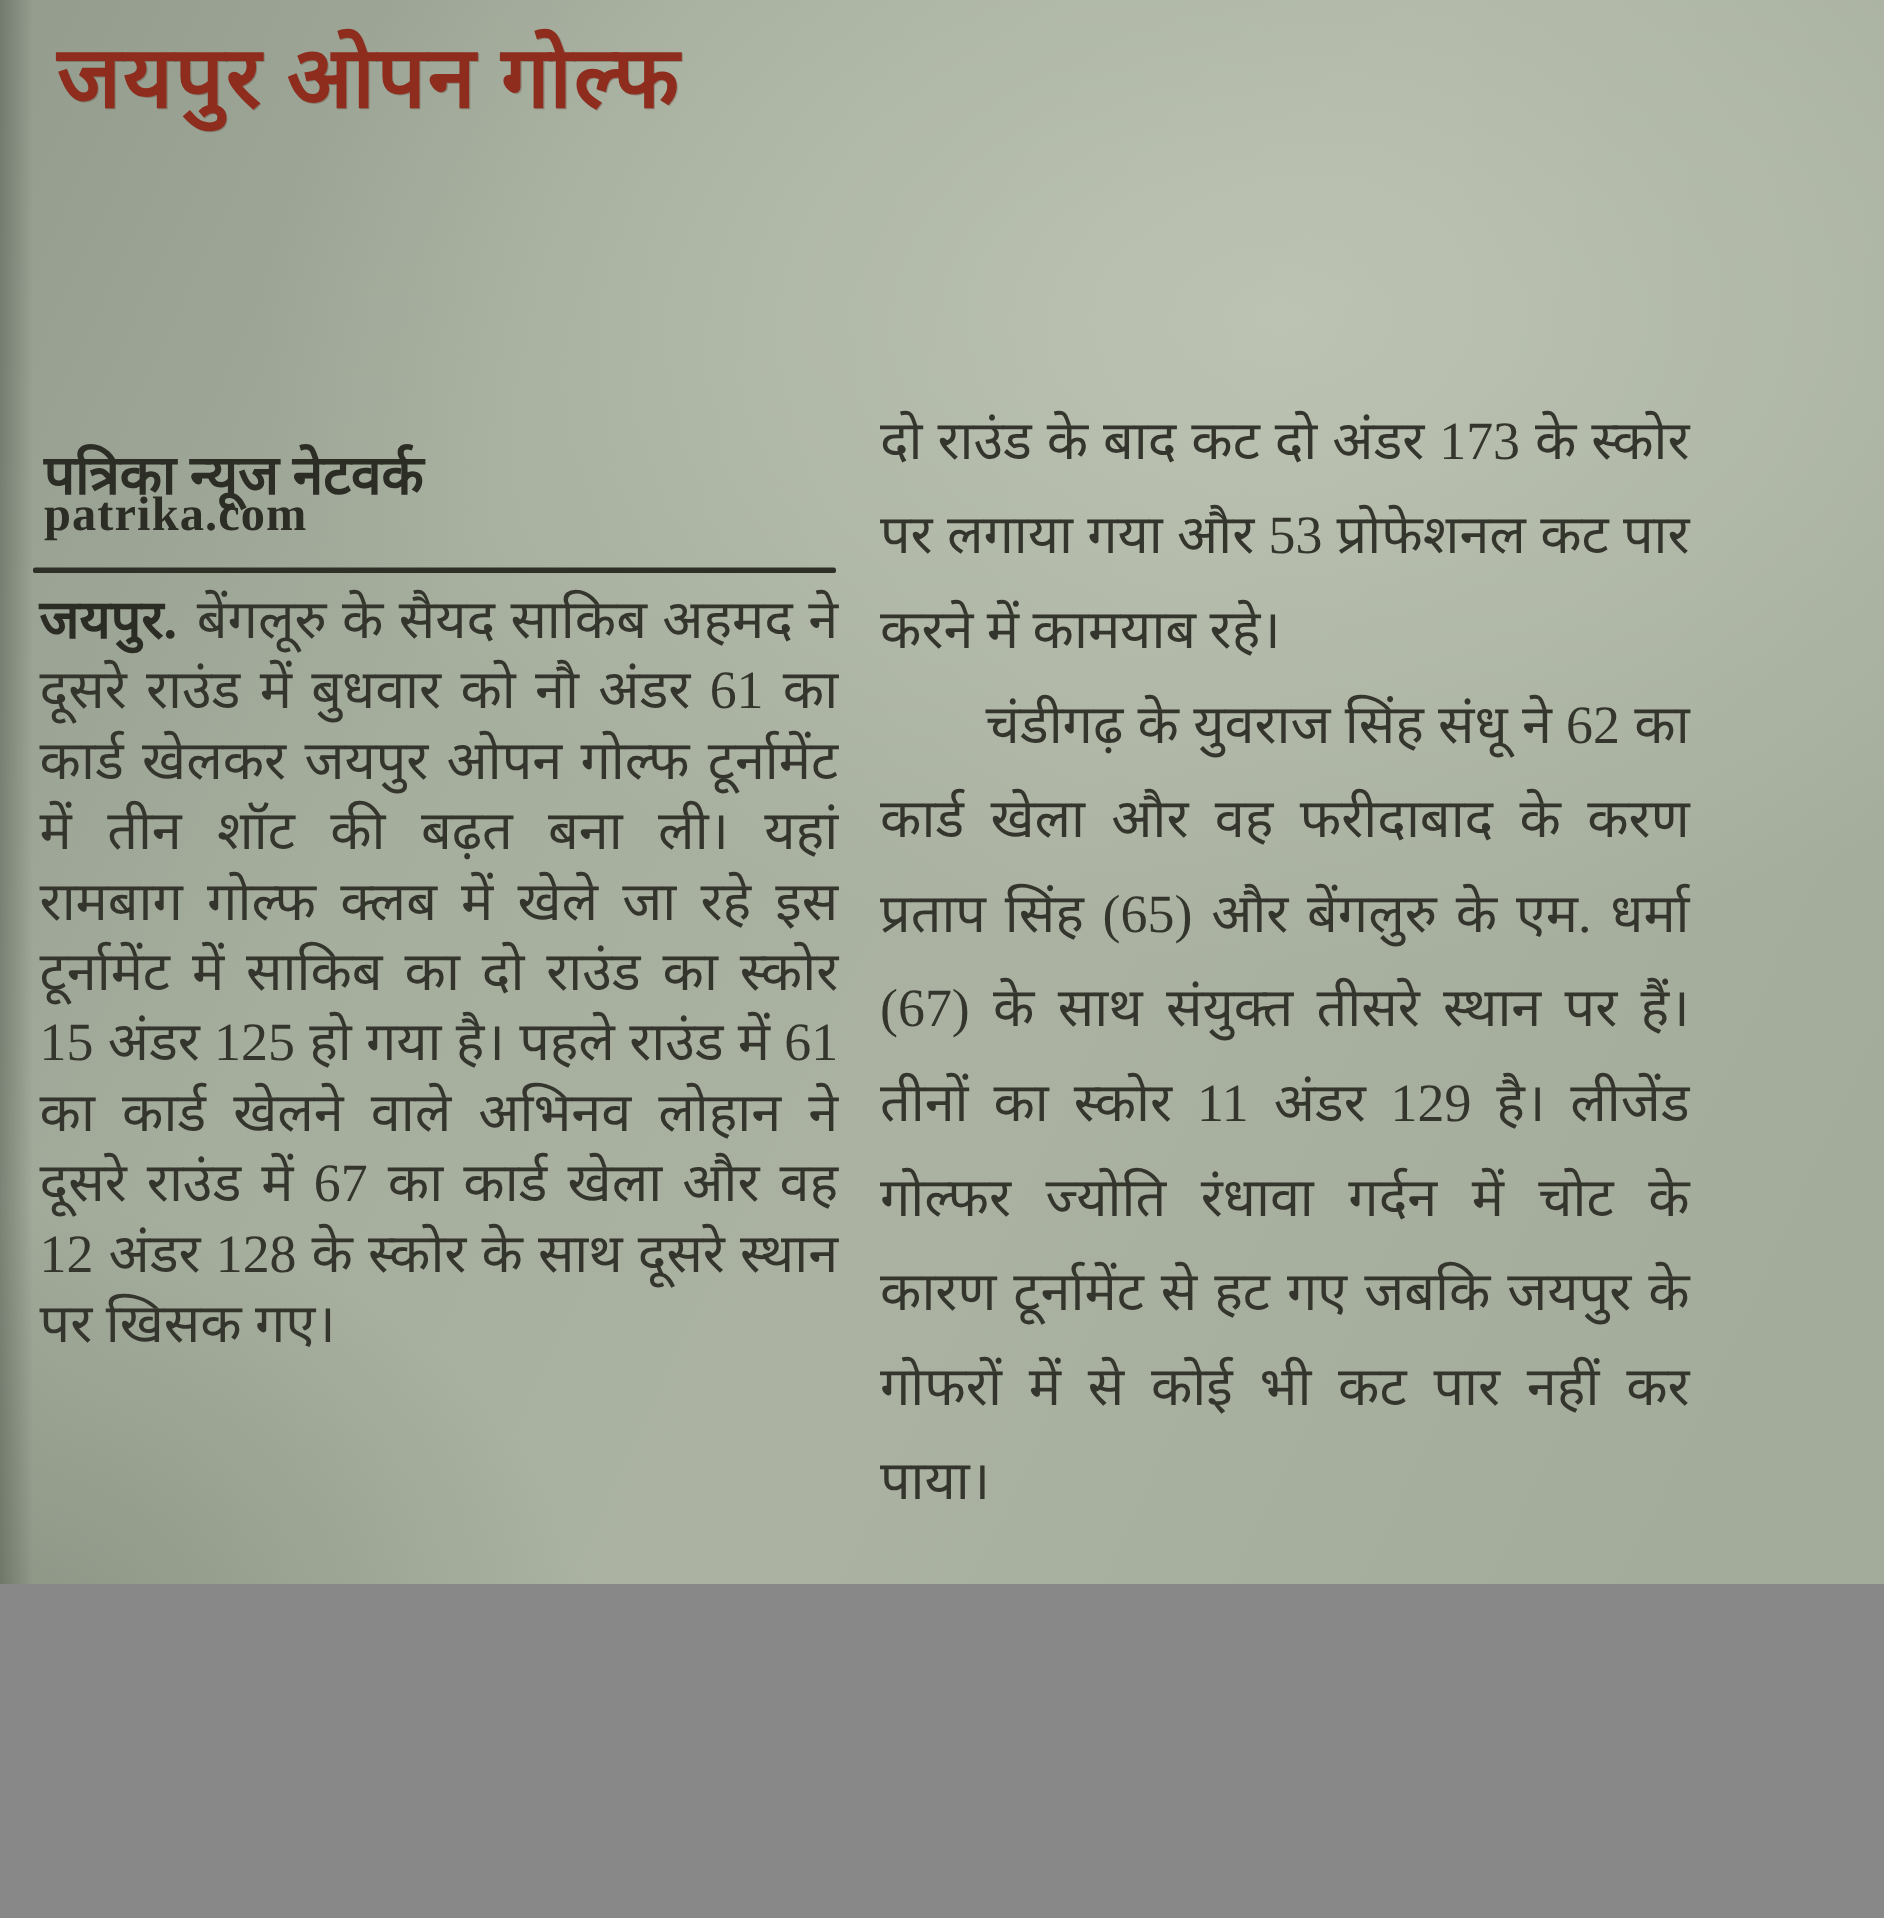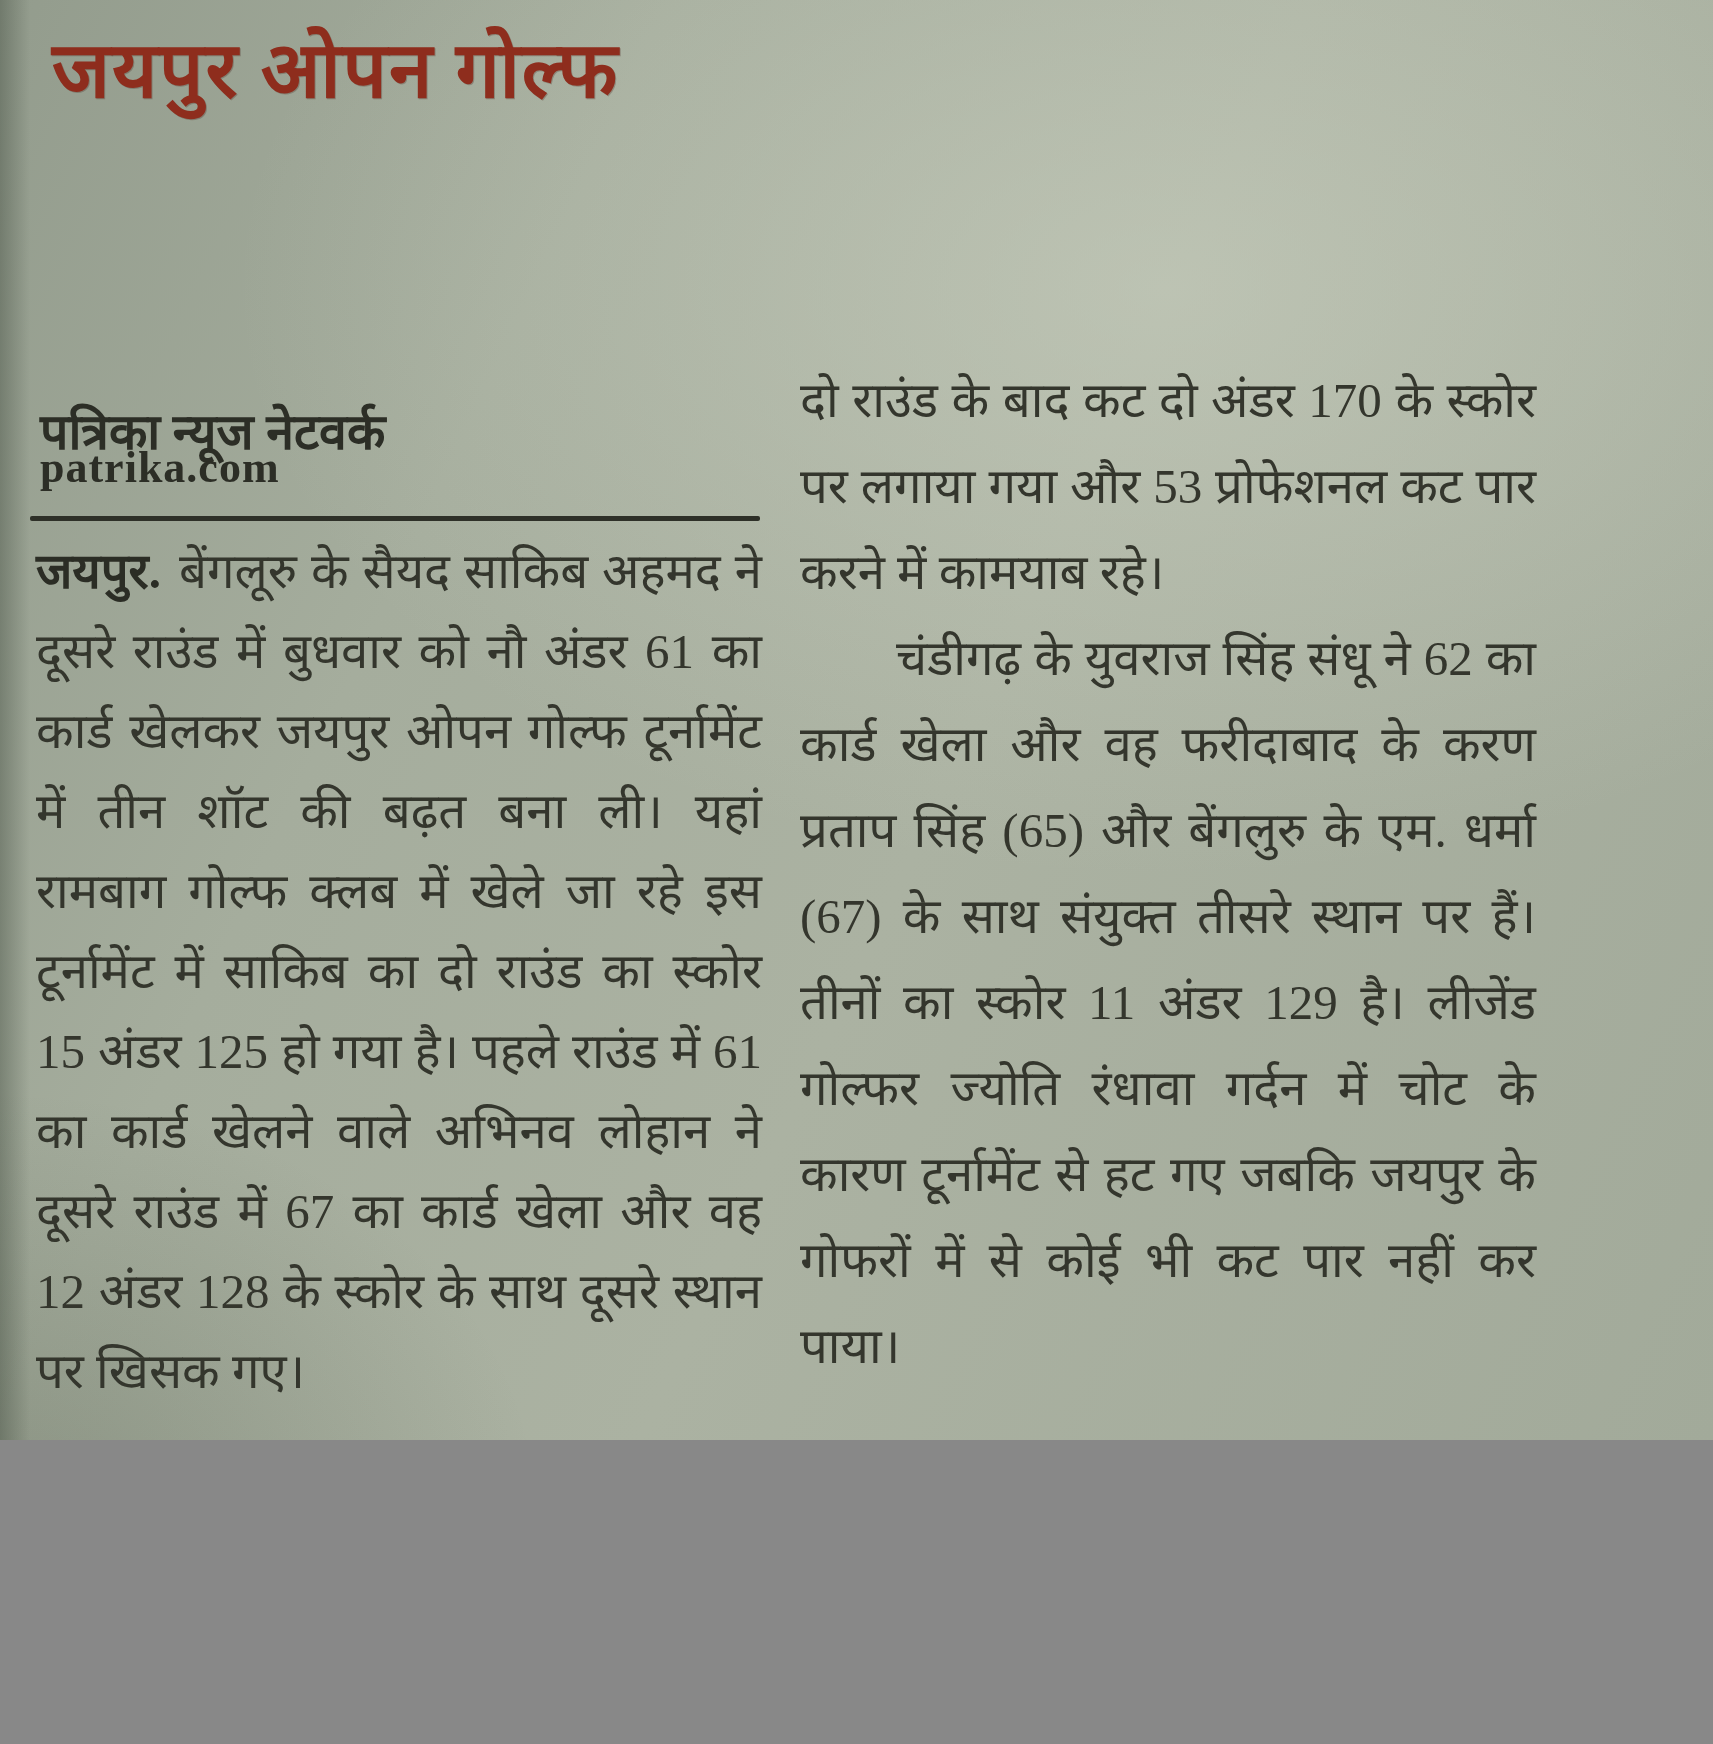--- a/index.html
+++ b/index.html
@@ -73,21 +73,21 @@
     position: absolute;
     color: #34362d;
     text-align: justify;
     text-justify: inter-word;
   }
   .col p { margin: 0; }
   .col1 {
     left: 36px; top: 532px;
     width: 726px;
     font-size: 49px;
-    line-height: 80px;
+    line-height: 64px;
   }
   .col2 {
     left: 800px; top: 358px;
     width: 736px;
     font-size: 49px;
     line-height: 86px;
   }
   .col2 p.indent { text-indent: 96px; }
   .dateline {
     font-weight: 700;
@@ -123,20 +123,20 @@
 
   <div class="website">patrika.com</div>
 
   <div class="byline-rule"></div>
 
   <div class="col col1">
     <p><span class="dateline">जयपुर.</span><span>बेंगलूरु के सैयद साकिब अहमद ने दूसरे राउंड में बुधवार को नौ अंडर 61 का कार्ड खेलकर जयपुर ओपन गोल्फ टूर्नामेंट में तीन शॉट की बढ़त बना ली। यहां रामबाग गोल्फ क्लब में खेले जा रहे इस टूर्नामेंट में साकिब का दो राउंड का स्कोर 15 अंडर 125 हो गया है। पहले राउंड में 61 का कार्ड खेलने वाले अभिनव लोहान ने दूसरे राउंड में 67 का कार्ड खेला और वह 12 अंडर 128 के स्कोर के साथ दूसरे स्थान पर खिसक गए।</span></p>
   </div>
 
   <div class="col col2">
-    <p>दो राउंड के बाद कट दो अंडर 170 के स्कोर पर लगाया गया और 53 प्रोफेशनल कट पार करने में कामयाब रहे।</p>
+    <p>दो राउंड के बाद कट दो अंडर 173 के स्कोर पर लगाया गया और 53 प्रोफेशनल कट पार करने में कामयाब रहे।</p>
     <p class="indent">चंडीगढ़ के युवराज सिंह संधू ने 62 का कार्ड खेला और वह फरीदाबाद के करण प्रताप सिंह (65) और बेंगलुरु के एम. धर्मा (67) के साथ संयुक्त तीसरे स्थान पर हैं। तीनों का स्कोर 11 अंडर 129 है। लीजेंड गोल्फर ज्योति रंधावा गर्दन में चोट के कारण टूर्नामेंट से हट गए जबकि जयपुर के गोफरों में से कोई भी कट पार नहीं कर पाया।</p>
   </div>
 
   <div class="bottom-rule"></div>
   <div class="below-strip"></div>
 
 </div>
 
 </body></html>

